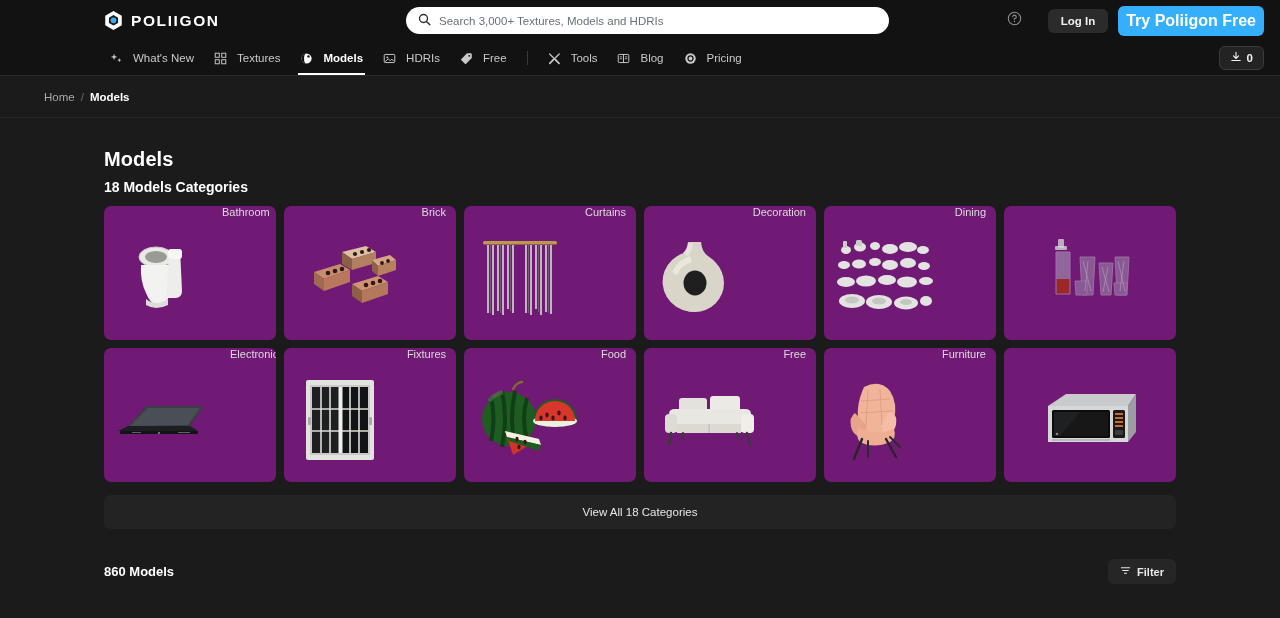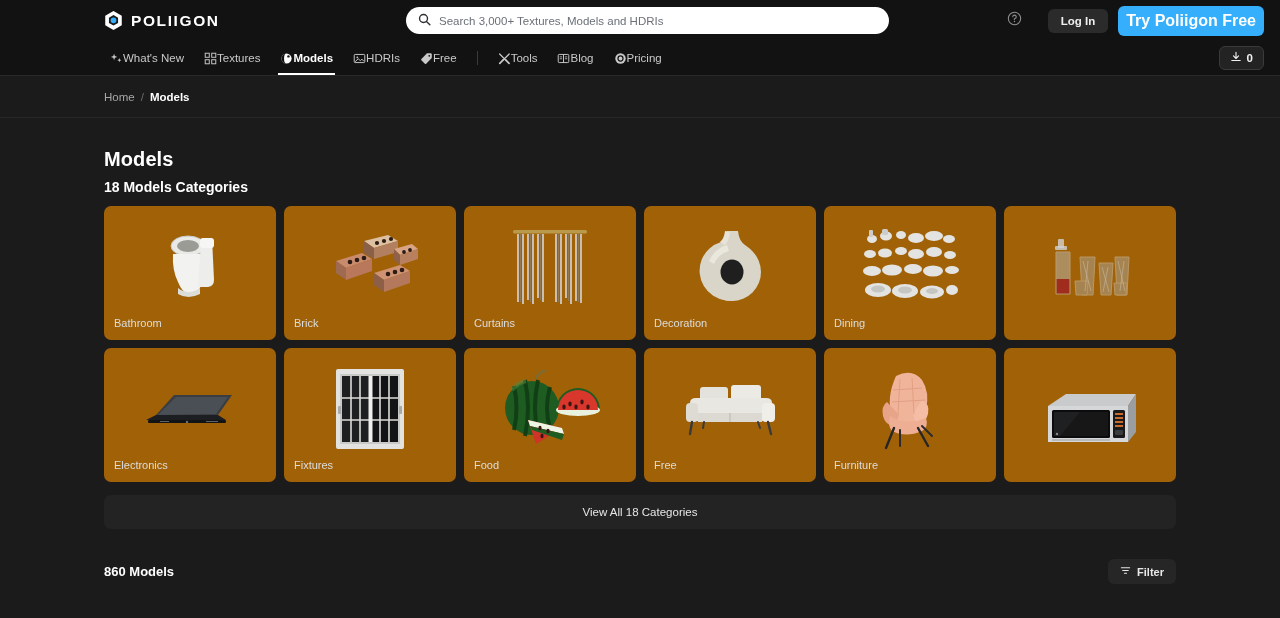--- a/index.html
+++ b/index.html
@@ -61,21 +61,21 @@
   
   .navbar {
     height: 35px; background: #121212;
     border-bottom: 1px solid #2a2a2a;
     display: flex; align-items: center;
     padding: 0 16px 0 100px;
     position: relative;
   }
   .nav-items { display: flex; align-items: center; height: 100%; }
   .nav-item {
-    display: flex; align-items: center; gap: 0;
+    display: flex; align-items: center; gap: 10px;
     height: 100%; padding: 0 10px;
     font-size: 11.5px; color: #c9c9c9;
     cursor: pointer; position: relative;
   }
   .nav-item.active { color: #ffffff; font-weight: 700; }
   .nav-item.active::after {
     content: ""; position: absolute; left: 8px; right: 8px; bottom: 0;
     height: 2px; background: #ffffff;
   }
   .nav-ico { width: 13px; height: 13px; flex: 0 0 auto; display: block; }
@@ -89,21 +89,21 @@
     border-radius: 6px; padding: 4px 10px;
     font-size: 11.5px; font-weight: 700; color: #f0f0f0;
     cursor: pointer;
   }
   .dl-ico { width: 12px; height: 12px; }
 
   
   .crumbbar {
     height: 42px; border-bottom: 1px solid #272727;
     display: flex; align-items: center;
-    padding: 0 104px;
+    padding: 0 44px;
     background: #1b1b1b;
   }
   .crumb { font-size: 11.5px; color: #a8a8a8; cursor: pointer; }
   .crumb-sep { font-size: 11.5px; color: #6e6e6e; margin: 0 6px; }
   .crumb-current { font-size: 11.5px; color: #ffffff; font-weight: 700; }
 
   
   .main { padding: 0 104px; }
   .page-title {
     font-size: 20px; font-weight: 700; color: #ffffff;
@@ -117,23 +117,23 @@
     font-size: 14px; font-weight: 700; color: #ffffff;
     margin-top: 8px;
   }
 
   
   .cat-grid {
     display: grid; grid-template-columns: repeat(6, 1fr);
     gap: 8px; margin-top: 11px;
   }
   .cat-card {
-    background: #a16207; border-radius: 7px;
+    background: #701a75; border-radius: 7px;
     height: 134px; position: relative;
-    display: flex; flex-direction: column;
+    display: flex; 
     cursor: pointer; overflow: hidden;
   }
   .cat-thumb {
     flex: 1; display: flex; align-items: center; justify-content: center;
     padding: 10px 8px 0;
   }
   .cat-thumb svg { display: block; }
   .cat-label {
     font-size: 11px; color: #dcdcdc;
     padding: 0 10px 11px;

